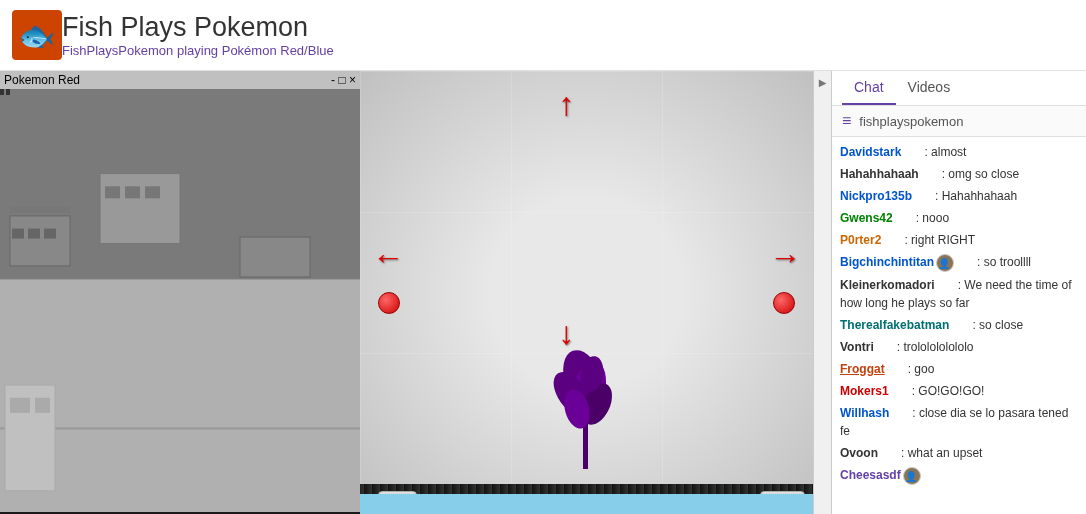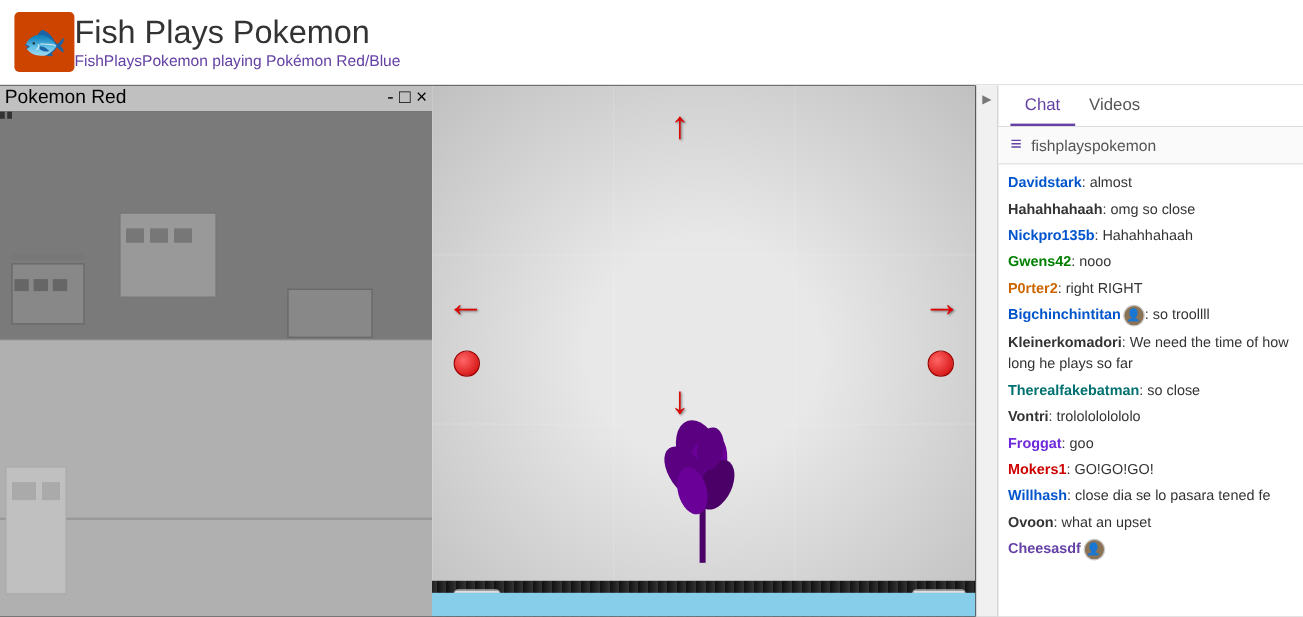--- a/index.html
+++ b/index.html
@@ -90,20 +90,21 @@
       line-height: 1.5;
       font-size: 12px;
       color: #333;
     }
     .chat-msg .username {
       font-weight: bold;
       cursor: pointer;
     }
     .chat-msg .msg-text {
       color: #333;
+      margin-left: 23px;
     }
 
     
     #game-screen {
       position: relative;
       width: 100%;
       height: 100%;
       background: #000;
       display: flex;
       align-items: center;
@@ -118,21 +119,21 @@
       width: 360px;
       height: 100%;
       background: #1a1a1a;
     }
     #pokemon-title-bar {
       background: #c0c0c0;
       padding: 2px 4px;
       display: flex;
       align-items: flex-end;
       justify-content: space-between;
-      font-size: 16px;
+      font-size: 12px;
     }
     #pokemon-game-area {
       background: #6a6a6a;
       width: 100%;
       height: calc(100% - 20px);
       position: relative;
       overflow: hidden;
     }
 
     
@@ -402,21 +403,21 @@
     <div id="chat-messages">
     <div class="chat-msg"><span class="username" style="color: rgb(0, 85, 204);">Davidstark</span><span class="msg-text">: almost</span></div>
         <div class="chat-msg"><span class="username" style="color: rgb(51, 51, 51);">Hahahhahaah</span><span class="msg-text">: omg so close</span></div>
         <div class="chat-msg"><span class="username" style="color: rgb(0, 85, 204);">Nickpro135b</span><span class="msg-text">: Hahahhahaah</span></div>
         <div class="chat-msg"><span class="username" style="color: rgb(0, 128, 0);">Gwens42</span><span class="msg-text">: nooo</span></div>
         <div class="chat-msg"><span class="username" style="color: rgb(204, 102, 0);">P0rter2</span><span class="msg-text">: right RIGHT</span></div>
         <div class="chat-msg"><span class="username" style="color: rgb(0, 85, 204);">Bigchinchintitan</span><span class="user-avatar-circle">👤</span><span class="msg-text">: so troollll</span></div>
         <div class="chat-msg"><span class="username" style="color: rgb(51, 51, 51);">Kleinerkomadori</span><span class="msg-text">: We need the time of how long he plays so far</span></div>
         <div class="chat-msg"><span class="username" style="color: rgb(0, 112, 112);">Therealfakebatman</span><span class="msg-text">: so close</span></div>
         <div class="chat-msg"><span class="username" style="color: rgb(51, 51, 51);">Vontri</span><span class="msg-text">: trololololololo</span></div>
-        <div class="chat-msg"><span class="username" style="color: #6d28d9;">Froggat</span><span class="msg-text">: goo</span></div>
+        <div class="chat-msg"><span class="username" style="color: #c2410c; text-decoration: underline;">Froggat</span><span class="msg-text">: goo</span></div>
         <div class="chat-msg"><span class="username" style="color: rgb(204, 0, 0);">Mokers1</span><span class="msg-text">: GO!GO!GO!</span></div>
         <div class="chat-msg"><span class="username" style="color: rgb(0, 85, 204);">Willhash</span><span class="msg-text">: close dia se lo pasara tened fe</span></div>
         <div class="chat-msg"><span class="username" style="color: rgb(51, 51, 51);">Ovoon</span><span class="msg-text">: what an upset</span></div>
         <div class="chat-msg"><span class="username" style="color: rgb(100, 65, 165);">Cheesasdf</span><span class="user-avatar-circle">👤</span></div>
       </div>
 
   </div>
 
 </div>
 

